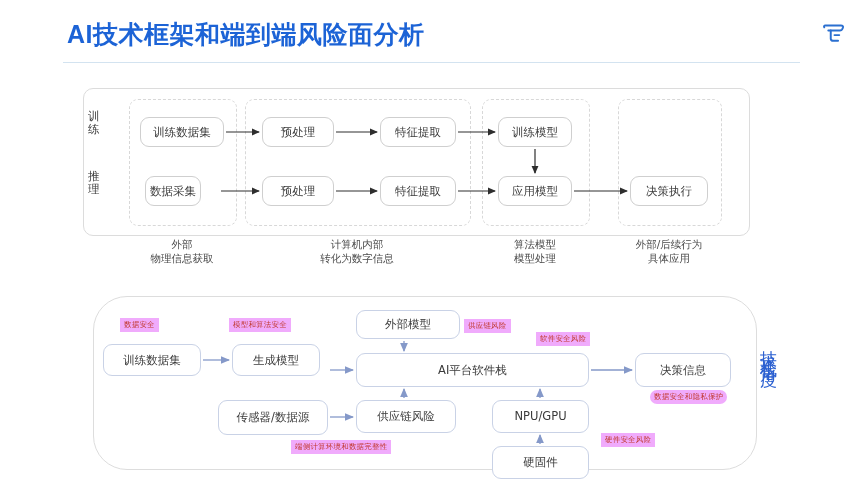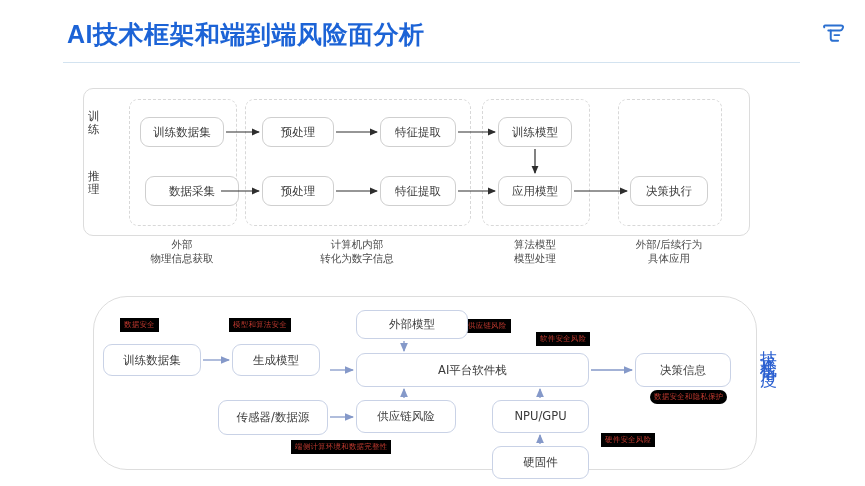--- a/index.html
+++ b/index.html
@@ -48,21 +48,21 @@
   .node.blue{border-color:#c9d2e6;}
   .row-label{
     position:absolute;width:16px;font-size:11.5px;color:#3b3b3b;line-height:1.15;
     text-align:left;font-family:Liberation Serif, serif;
   }
   .caption{
     position:absolute;font-size:10.5px;color:#4a4a4a;line-height:1.35;text-align:center;
     font-family:"DejaVu Sans","Liberation Sans",sans-serif;white-space:pre-line;
   }
   .tag{
-    position:absolute;background:#000000;color:#c0392f;
+    position:absolute;background:#f0abfc;color:#c0392f;
     font-size:7.5px;padding:2px 4px;white-space:nowrap;
     font-family:"DejaVu Sans","Liberation Sans",sans-serif;letter-spacing:.2px;
   }
   .side-title{
     position:absolute;font-size:17px;color:#2a5fd0;font-weight:500;
     writing-mode:vertical-rl;letter-spacing:5px;line-height:1;
     font-family:"DejaVu Sans","Liberation Sans",sans-serif;
   }
   svg.arrows{position:absolute;left:0;top:0;width:865px;height:486px;pointer-events:none;}
 </style>
@@ -90,21 +90,21 @@
   <div class="dash-group" style="left:129px;top:99px;width:106px;height:125px;"></div>
   <div class="dash-group" style="left:245px;top:99px;width:224px;height:125px;"></div>
   <div class="dash-group" style="left:482px;top:99px;width:106px;height:125px;"></div>
   <div class="dash-group" style="left:618px;top:99px;width:102px;height:125px;"></div>
 
   <div class="node" style="left:140px;top:117px;width:84px;height:30px;">训练数据集</div>
   <div class="node" style="left:262px;top:117px;width:72px;height:30px;">预处理</div>
   <div class="node" style="left:380px;top:117px;width:76px;height:30px;">特征提取</div>
   <div class="node" style="left:498px;top:117px;width:74px;height:30px;">训练模型</div>
 
-  <div class="node" style="left:145px;top:176px;width:94px;height:30px;">数据采集</div>
+  <div class="node" style="left:145px;top:176px;width:56px;height:30px;">数据采集</div>
   <div class="node" style="left:262px;top:176px;width:72px;height:30px;">预处理</div>
   <div class="node" style="left:380px;top:176px;width:76px;height:30px;">特征提取</div>
   <div class="node" style="left:498px;top:176px;width:74px;height:30px;">应用模型</div>
   <div class="node" style="left:630px;top:176px;width:78px;height:30px;">决策执行</div>
 
   <div class="caption" style="left:122px;top:237px;width:120px;">外部
 物理信息获取</div>
   <div class="caption" style="left:297px;top:237px;width:120px;">计算机内部
 转化为数字信息</div>
   <div class="caption" style="left:475px;top:237px;width:120px;">算法模型
@@ -117,21 +117,21 @@
   <div class="tag" style="left:120px;top:318px;">数据安全</div>
   <div class="tag" style="left:229px;top:318px;">模型和算法安全</div>
   <div class="tag" style="left:464px;top:319px;">供应链风险</div>
   <div class="tag" style="left:536px;top:332px;">软件安全风险</div>
   <div class="tag" style="left:291px;top:440px;">端侧计算环境和数据完整性</div>
   <div class="tag" style="left:650px;top:390px;border-radius:7px;">数据安全和隐私保护</div>
   <div class="tag" style="left:601px;top:433px;">硬件安全风险</div>
 
   <div class="node blue" style="left:103px;top:344px;width:98px;height:32px;">训练数据集</div>
   <div class="node blue" style="left:232px;top:344px;width:88px;height:32px;">生成模型</div>
-  <div class="node blue" style="left:356px;top:310px;width:112px;height:29px;">外部模型</div>
+  <div class="node blue" style="left:356px;top:310px;width:104px;height:29px;">外部模型</div>
   <div class="node blue" style="left:356px;top:353px;width:233px;height:34px;">AI平台软件栈</div>
   <div class="node blue" style="left:218px;top:400px;width:110px;height:35px;">传感器/数据源</div>
   <div class="node blue" style="left:356px;top:400px;width:100px;height:33px;">供应链风险</div>
   <div class="node blue" style="left:492px;top:400px;width:97px;height:33px;">NPU/GPU</div>
   <div class="node blue" style="left:492px;top:446px;width:97px;height:33px;">硬固件</div>
   <div class="node blue" style="left:635px;top:353px;width:96px;height:34px;">决策信息</div>
 
   <div class="side-title" style="left:760px;top:337px;">技术栈角度</div>
 
   <svg class="arrows">

